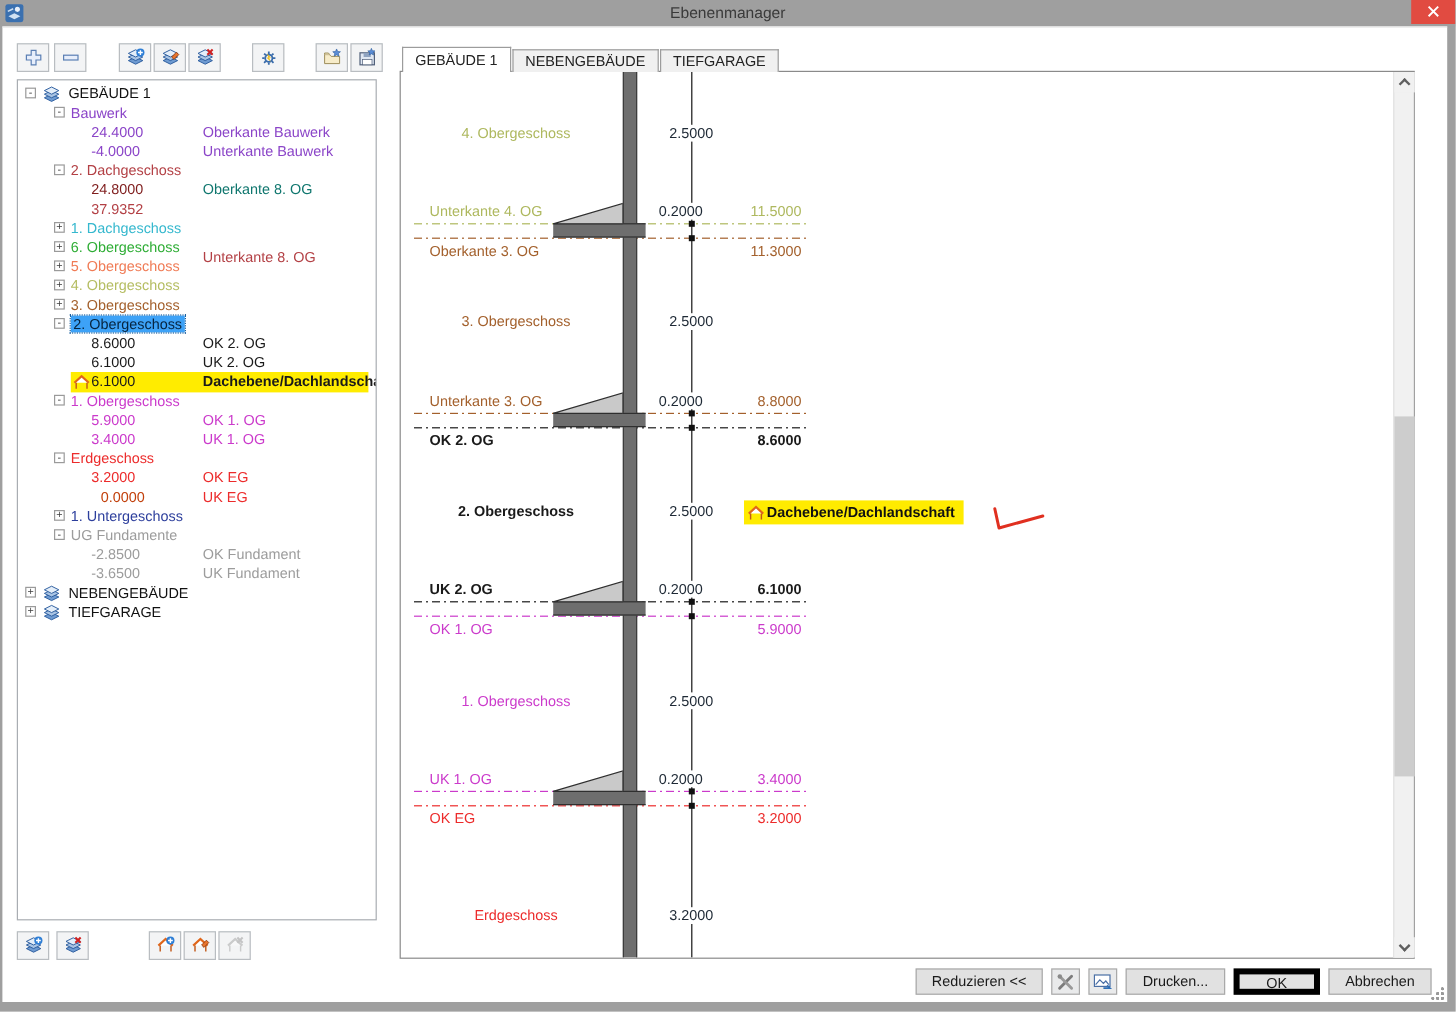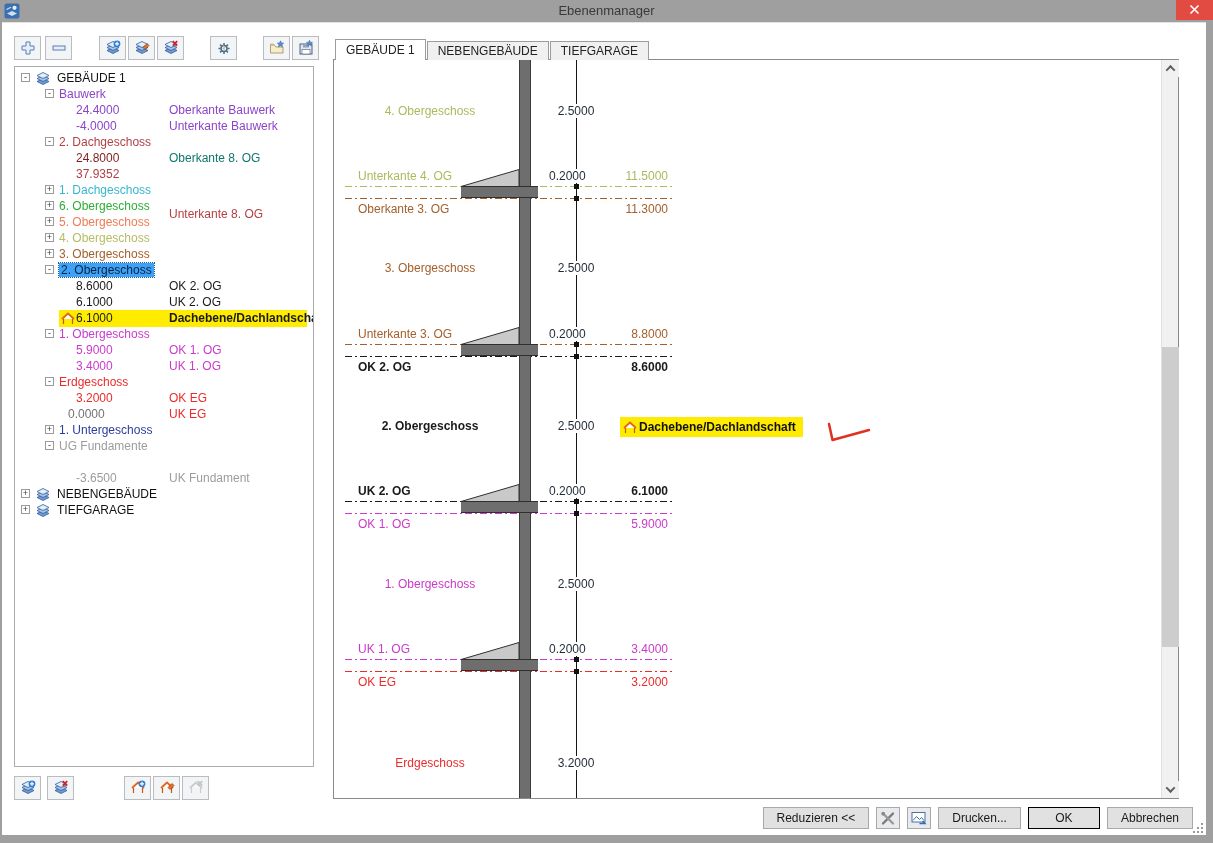--- a/index.html
+++ b/index.html
@@ -40,21 +40,21 @@
   .marker{position:absolute;left:240px;width:5px;height:5px;background:#111;z-index:6}
   .tagbox{position:absolute;left:286px;height:20px;display:flex;align-items:center;padding:0 7px 0 2px;font-size:12px;font-weight:bold;color:#111;z-index:7;white-space:nowrap}
   .vscroll{position:absolute;right:0;top:0;width:17px;height:738px;background:#f1f1f1;border-left:1px solid #e0e0e0}
   .sb-btn{position:absolute;left:0;width:17px;height:17px;display:flex;align-items:center;justify-content:center;background:#f1f1f1;cursor:pointer}
   .chev{width:7px;height:7px;border-left:2px solid #5f5f5f;border-top:2px solid #5f5f5f}
   .chev.up{transform:rotate(45deg) translate(1px,1px)}
   .chev.down{transform:rotate(225deg) translate(1px,1px)}
   .sb-thumb{position:absolute;left:0;width:17px;background:#cdcdcd;cursor:pointer}
   .footer{position:absolute;top:784px;right:13px;display:flex;gap:7px;align-items:flex-end}
   .fbtn{height:22px;font-size:12px;color:#1a1a1a;background:#e1e1e1;border:1px solid #a9a9a9;padding:0 13px;cursor:pointer}
-  .fbtn.ok{border:1px solid #000000;width:72px;padding:0}
+  .fbtn.ok{border:5px solid #000000;width:72px;padding:0}
   .ibtn{width:24px;height:22px;background:#e9eaeb;border:1px solid #a9a9a9;display:flex;align-items:center;justify-content:center;padding:0;cursor:pointer}
   .grip{position:absolute;right:2px;bottom:1px;width:12px;height:12px;background:
     radial-gradient(circle at 2px 10px,#9a9a9a 1.2px,transparent 1.5px),
     radial-gradient(circle at 6px 10px,#9a9a9a 1.2px,transparent 1.5px),
     radial-gradient(circle at 10px 10px,#9a9a9a 1.2px,transparent 1.5px),
     radial-gradient(circle at 6px 6px,#9a9a9a 1.2px,transparent 1.5px),
     radial-gradient(circle at 10px 6px,#9a9a9a 1.2px,transparent 1.5px),
     radial-gradient(circle at 10px 2px,#9a9a9a 1.2px,transparent 1.5px)}
 </style>
 </head>
@@ -229,30 +229,34 @@
         </div>
         <div class="trow" style="top: 307px;">
           <span class="exp" style="left: 30px;">-</span>
           <span class="tlab" style="left: 44px; color: rgb(236, 43, 43);">Erdgeschoss</span>
         </div>
         <div class="trow" style="top: 323px;">
           <span class="tval" style="left: 61px; color: rgb(236, 43, 43);">3.2000</span>
           <span class="tdesc" style="color: rgb(236, 43, 43);">OK EG</span>
         </div>
         <div class="trow" style="top: 339px;">
-          <span class="tval" style="left: 53px; color: #737373;">0.0000</span>
+          <span class="tval" style="left: 69px; color: #c2410c;">0.0000</span>
           <span class="tdesc" style="color: rgb(236, 43, 43);">UK EG</span>
         </div>
         <div class="trow" style="top: 355px;">
           <span class="exp" style="left: 30px;">+</span>
           <span class="tlab" style="left: 44px; color: rgb(44, 62, 156);">1. Untergeschoss</span>
         </div>
         <div class="trow" style="top: 371px;">
           <span class="exp" style="left: 30px;">-</span>
           <span class="tlab" style="left: 44px; color: rgb(156, 156, 156);">UG Fundamente</span>
+        </div>
+        <div class="trow" style="top: 387px;">
+          <span class="tval" style="left: 61px; color: rgb(156, 156, 156);">-2.8500</span>
+          <span class="tdesc" style="color: rgb(156, 156, 156);">OK Fundament</span>
         </div>
         <div class="trow" style="top: 403px; text-decoration: underline;">
           <span class="tval" style="left: 61px; color: rgb(156, 156, 156);">-3.6500</span>
           <span class="tdesc" style="color: rgb(156, 156, 156);">UK Fundament</span>
         </div>
         <div class="trow" style="top: 419px;">
           <span class="exp" style="left: 6px;">+</span>
           <span class="ticn" style="left: 20px;"><svg width="16" height="16" viewBox="0 0 16 16">
               <path d="M2 10.5 8 7.5l6 3-6 3z" fill="#6f9bd1" stroke="#2b5c9e" stroke-width="0.8"></path>
               <path d="M2 7.5 8 4.5l6 3-6 3z" fill="#a9c4e4" stroke="#2b5c9e" stroke-width="0.8"></path>

